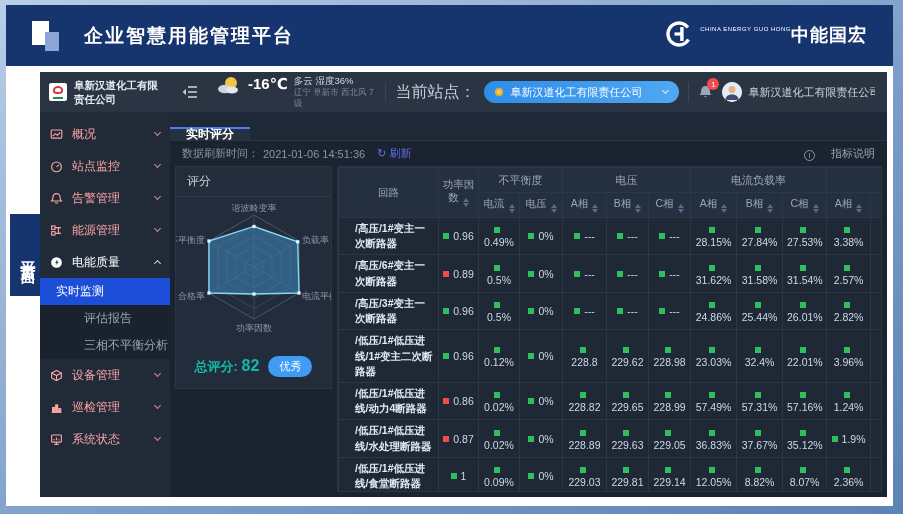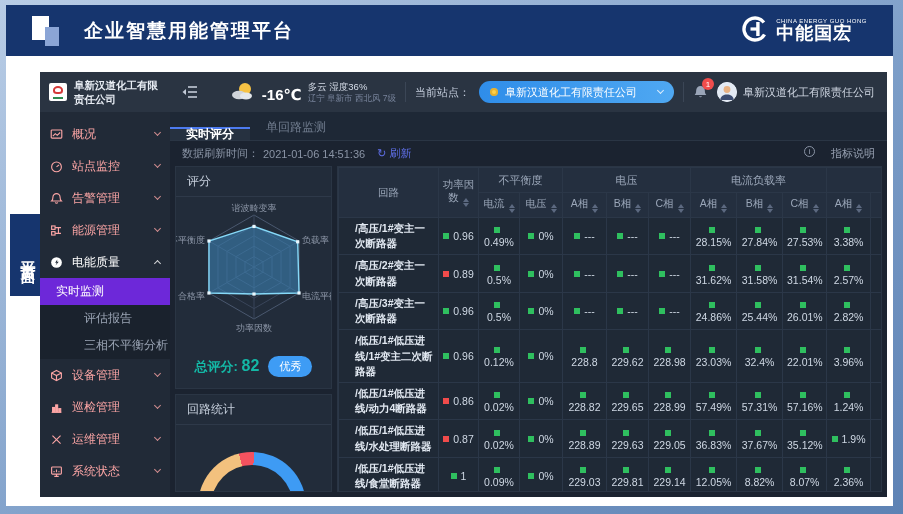--- a/index.html
+++ b/index.html
@@ -3,27 +3,27 @@
 <meta charset="utf-8">
 <style>
   * { margin:0; padding:0; box-sizing:border-box; }
   html,body { width:903px; height:514px; overflow:hidden; background:#fff;
     font-family:"Liberation Sans","DejaVu Sans",sans-serif; }
   .frame { position:absolute; inset:0; background:linear-gradient(150deg,#b9cde6 0%,#7e9fc9 55%,#5d82b4 100%);
     padding:5px 10px 8px 6px; }
   .inner { position:relative; width:100%; height:100%; background:#fff; overflow:hidden; }
 
   
-  .banner { height:51px; background:#16356e; display:flex; align-items:center; padding:0 26px;justify-content:center; }
+  .banner { height:61px; background:#16356e; display:flex; align-items:center; padding:0 26px;justify-content:center; }
   .logo-squares { position:relative; width:32px; height:34px; flex:0 0 auto; }
   .logo-squares .sq1 { position:absolute; left:0; top:2px; width:17px; height:24px; background:#fff; }
   .logo-squares .sq2 { position:absolute; left:13px; top:13px; width:14px; height:19px; background:#8ba5d6; }
   .banner-title { color:#fff; font-size:19px; font-weight:bold; letter-spacing:2px; margin-left:20px; }
   .brand { margin-left:auto; display:flex; align-items:center; gap:6px; color:#fff; }
-  .brand .txt { display:flex; flex-direction:column; line-height:1.05; }
+  .brand .txt { display:flex; line-height:1.05; }
   .brand .tagline { font-size:6px; letter-spacing:.5px; }
   .brand .name { font-size:18px; font-weight:bold; letter-spacing:1px; }
 
   
   .side-tab { position:absolute; left:4px; top:209px; width:35px; height:82px; background:#16356e;
     color:#fff; display:flex; align-items:center; justify-content:center;
     writing-mode:vertical-rl; text-orientation:upright; font-size:15px; font-weight:bold; letter-spacing:3px; }
 
   
   .app { position:absolute; left:34px; top:67px; width:847px; height:425px; background:#1b2330;
@@ -39,53 +39,53 @@
   .menu { padding-top:6px; }
   .menu-item { height:32px; display:flex; align-items:center; gap:9px; padding:0 10px; color:#fca5a5; cursor:pointer; }
   .menu-item svg { width:13px; height:13px; flex:0 0 auto; }
   .menu-item .lbl { flex:1; font-size:12px; }
   .menu-item.open { color:#fff; }
   .chev { width:5px; height:5px; border-right:1.4px solid currentColor; border-bottom:1.4px solid currentColor;
     transform:rotate(45deg); margin-top:-3px; opacity:.8; }
   .chev.up { transform:rotate(-135deg); margin-top:3px; }
   .submenu { background:#1a222d; }
   .submenu-item { height:27px; line-height:27px; padding-left:44px; color:#9aa4b4; font-size:12px; cursor:pointer; }
-  .submenu-item.active { background:#6d28d9; color:#fff;padding-left:16px; }
+  .submenu-item.active { background:#1d4ed8; color:#fff;padding-left:16px; }
 
   
   .main { flex:1; min-width:0; display:flex; flex-direction:column; }
   .topbar { height:40px; flex:0 0 40px; background:#2a3442; display:flex; align-items:center; padding:0 12px; gap:9px; }
   .collapse-ic { color:#c3cbd8; cursor:pointer; display:flex; }
   .tb-spacer { flex:1; }
-  .weather { display:flex; align-items:flex-end; gap:6px; }
+  .weather { display:flex; align-items:flex-start; gap:6px; }
   .weather .temp { font-size:15px; font-weight:bold; color:#fff; }
   .weather .wcol { display:flex; flex-direction:column; line-height:1.25; }
   .weather .w1 { font-size:9.5px; color:#d5dce8; }
   .weather .w2 { font-size:8.5px; color:#77839a; }
   .vdiv { width:1px; height:20px; background:#3b4656; }
-  .station-label { font-size:11px; color:#c3ccdb; white-space:nowrap; }
+  .station-label { font-size:16px; color:#c3ccdb; white-space:nowrap; }
   .station-pill { height:22px; display:flex; align-items:center; gap:7px; padding:0 11px; border-radius:11px;
     background:linear-gradient(90deg,#2f8de9,#4fa8f2); color:#fff; font-size:11px; cursor:pointer; white-space:nowrap; }
   .station-pill .pin { width:8px; height:8px; border-radius:50%; background:#ffd04a; box-shadow:inset 0 0 0 2px rgba(180,120,0,.35); }
   .station-pill .chev { border-color:#fff; margin-left:14px; }
   .bell-wrap { position:relative; cursor:pointer; display:flex; }
   .badge { position:absolute; right:-6px; top:-6px; min-width:12px; height:12px; border-radius:7px; background:#f04c4c;
     color:#fff; font-size:8px; display:flex; align-items:center; justify-content:center; padding:0 2px; }
   .user { display:flex; align-items:center; gap:6px; min-width:0; }
   .avatar { width:20px; height:20px; border-radius:50%; background:#e3eaf4; overflow:hidden; flex:0 0 auto; cursor:pointer; }
   .user .uname { font-size:11px; color:#cfd6e2; white-space:nowrap; overflow:hidden; }
 
   .tabrow { height:29px; flex:0 0 29px; background:#1e2836; display:flex; border-bottom:1px solid #2a3544; }
   .tab { padding:0 16px; display:flex; align-items:center; font-size:12px; color:#707c8e; cursor:pointer; border-top:2px solid transparent; }
   .tab.active { background:#263140; color:#fff; border-top-color:#4d7bf0; font-weight:bold;margin-top:15px; }
 
   .refreshrow { height:25px; flex:0 0 25px; display:flex; align-items:center; padding:0 12px; font-size:11px; color:#8a94a5; }
   .refreshrow .time { margin-left:4px; }
   .refresh-link { color:#5f6fe8; margin-left:12px; cursor:pointer; display:flex; align-items:center; gap:3px; }
-  .ind-link { margin-left:auto; display:flex; align-items:flex-start; gap:16px; color:#98a2b3; cursor:pointer; }
+  .ind-link { margin-left:auto; display:flex; align-items:flex-end; gap:16px; color:#98a2b3; cursor:pointer; }
   .info-circle { width:11px; height:11px; border:1px solid #8a94a5; border-radius:50%; font-size:8px;
     display:inline-flex; align-items:center; justify-content:center; font-style:normal; }
   .info-circle::before { content:"i"; }
 
   .content { flex:1; min-height:0; display:flex; gap:5px; padding:0 5px 5px 5px; overflow:hidden; }
   .leftcol { width:157px; flex:0 0 157px; display:flex; flex-direction:column; gap:5px; }
   .panel { background:#222c3a; border:1px solid #2a3544; overflow:hidden; }
   .panel-h { padding:6px 11px; font-size:12px; color:#c7d0dd; border-bottom:1px solid #2e3949; }
   .score-panel { height:223px; flex:0 0 223px; display:flex; flex-direction:column; }
   .score-row { flex:1; display:flex; align-items:center; justify-content:center; gap:9px; }
@@ -208,27 +208,20 @@
               <span class="chev"></span>
             </div>
             <div class="menu-item">
               <svg viewBox="0 0 16 16" fill="none" stroke="currentColor" stroke-width="1.4">
                 <path d="M2 14h12"></path>
                 <rect x="3.2" y="8" width="2.4" height="5" fill="currentColor"></rect>
                 <rect x="7" y="4.8" width="2.4" height="8.2" fill="currentColor"></rect>
                 <rect x="10.8" y="9.4" width="2.4" height="3.6" fill="currentColor"></rect>
               </svg>
               <span class="lbl">巡检管理</span>
-              <span class="chev"></span>
-            </div>
-            <div class="menu-item">
-              <svg viewBox="0 0 16 16" fill="none" stroke="currentColor" stroke-width="1.4">
-                <path d="M3 3.2l10 9.8M13 3.2L3 13"></path>
-              </svg>
-              <span class="lbl">运维管理</span>
               <span class="chev"></span>
             </div>
             <div class="menu-item">
               <svg viewBox="0 0 16 16" fill="none" stroke="currentColor" stroke-width="1.4">
                 <rect x="2" y="2.4" width="12" height="8.8" rx="1"></rect>
                 <path d="M5.3 14h5.4M8 11.2V14"></path>
                 <path d="M5 9V7.4M8 9V5.4M11 9V7.8"></path>
               </svg>
               <span class="lbl">系统状态</span>
               <span class="chev"></span>
@@ -284,21 +277,20 @@
               <circle cx="10" cy="7.5" r="3.4" fill="#e8b183"></circle>
               <path d="M3 18c.8-4 3.6-5.6 7-5.6s6.2 1.6 7 5.6z" fill="#3c4c70"></path>
             </svg>
           </span>
           <span class="uname">阜新汉道化工有限责任公司</span>
         </div>
       </div>
 
       <div class="tabrow" id="tab-bar">
             <div class="tab active">实时评分</div>
-            <div class="tab">单回路监测</div>
           </div>
 
       <div class="refreshrow">
         <span>数据刷新时间：</span>
         <span class="time">2021-01-06 14:51:36</span>
         <span class="refresh-link">
           <span>↻</span>
           <span>刷新</span>
         </span>
         <span class="ind-link">
@@ -337,26 +329,20 @@
                   <text x="29" y="102" text-anchor="end" font-size="9" fill="#8d97a8">合格率</text>
                   <text x="29" y="46" text-anchor="end" font-size="9" fill="#8d97a8">不平衡度</text>
                 </svg>
             <div class="score-row">
               <span class="score-text">
                 <span>总评分:</span> <em>82</em>
               </span>
               <span class="score-badge">优秀</span>
             </div>
           </div>
-          <div class="panel loop-panel">
-            <div class="panel-h">回路统计</div>
-            <div class="donut" id="donut" style="background: conic-gradient(from -14deg, rgb(244, 82, 95) 0deg, rgb(244, 82, 95) 16deg, rgb(62, 155, 244) 16deg, rgb(62, 155, 244) 190deg, rgb(243, 193, 126) 190deg, rgb(243, 193, 126) 360deg);">
-                  <span class="hole"></span>
-                </div>
-          </div>
         </div>
 
         <div class="table-wrap">
           <table>
             <colgroup id="cols">
                   <col style="width: 100px;">
                   <col style="width: 40px;">
                   <col style="width: 41px;">
                   <col style="width: 43px;">
                   <col style="width: 44px;">
@@ -429,21 +415,21 @@
                     <td><span class="sq"></span>---</td>
                     <td><span class="sq"></span>---</td>
                     <td><span class="sq"></span>---</td>
                     <td><span class="sq"></span>28.15%</td>
                     <td><span class="sq"></span>27.84%</td>
                     <td><span class="sq"></span>27.53%</td>
                     <td><span class="sq"></span>3.38%</td>
                     <td></td>
                   </tr>
                   <tr>
-                    <td class="loop-name">/高压/2#变主一次断路器</td>
+                    <td class="loop-name">/高压/6#变主一次断路器</td>
                     <td><span class="sq bad"></span>0.89</td>
                     <td><span class="sq"></span>0.5%</td>
                     <td><span class="sq"></span>0%</td>
                     <td><span class="sq"></span>---</td>
                     <td><span class="sq"></span>---</td>
                     <td><span class="sq"></span>---</td>
                     <td><span class="sq"></span>31.62%</td>
                     <td><span class="sq"></span>31.58%</td>
                     <td><span class="sq"></span>31.54%</td>
                     <td><span class="sq"></span>2.57%</td>

